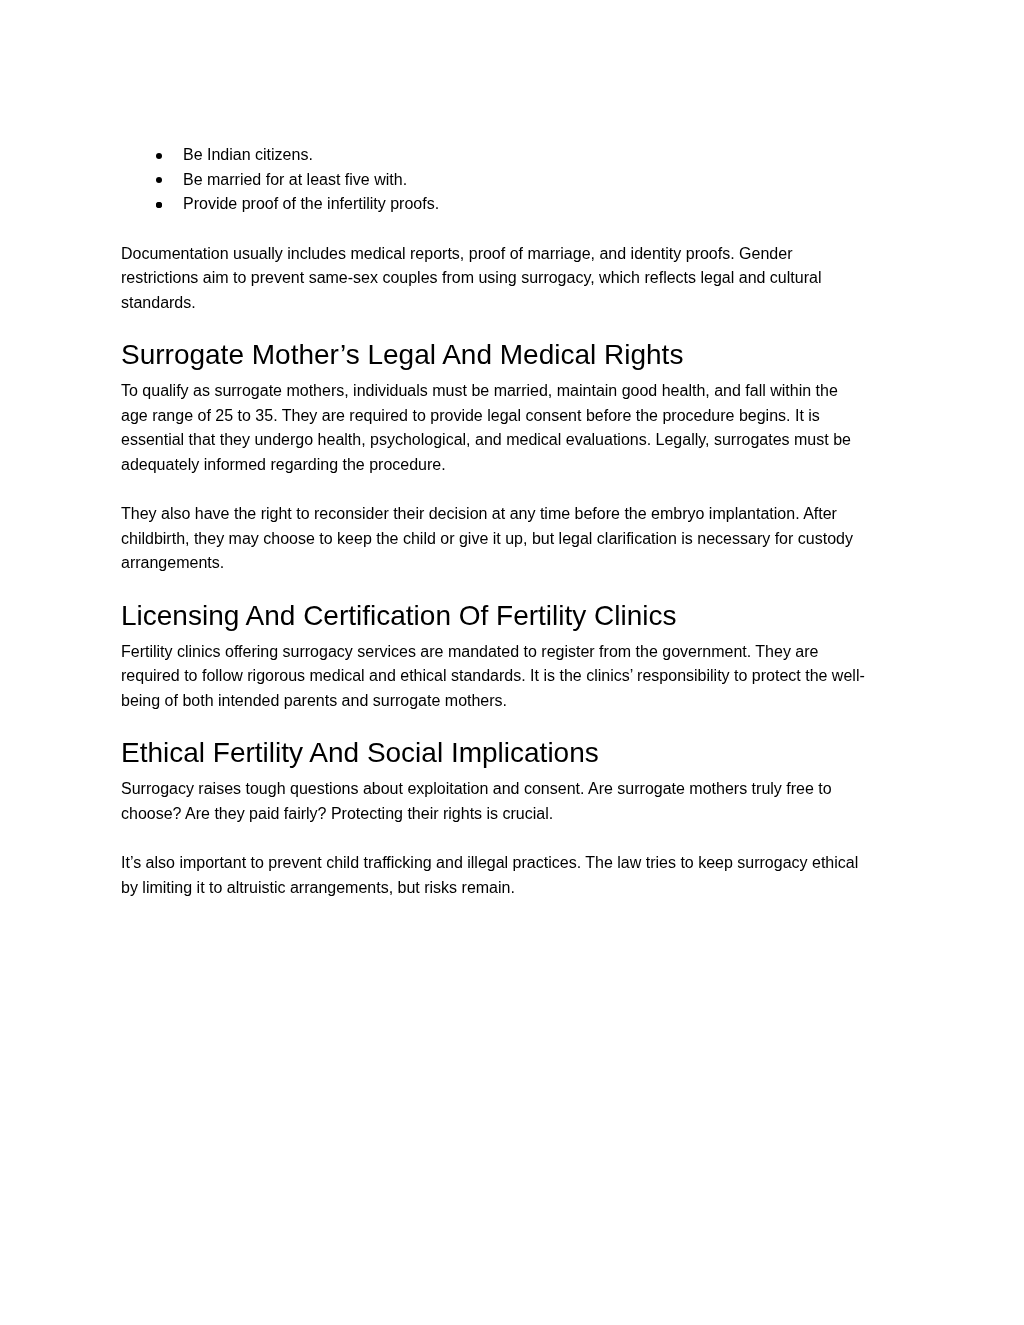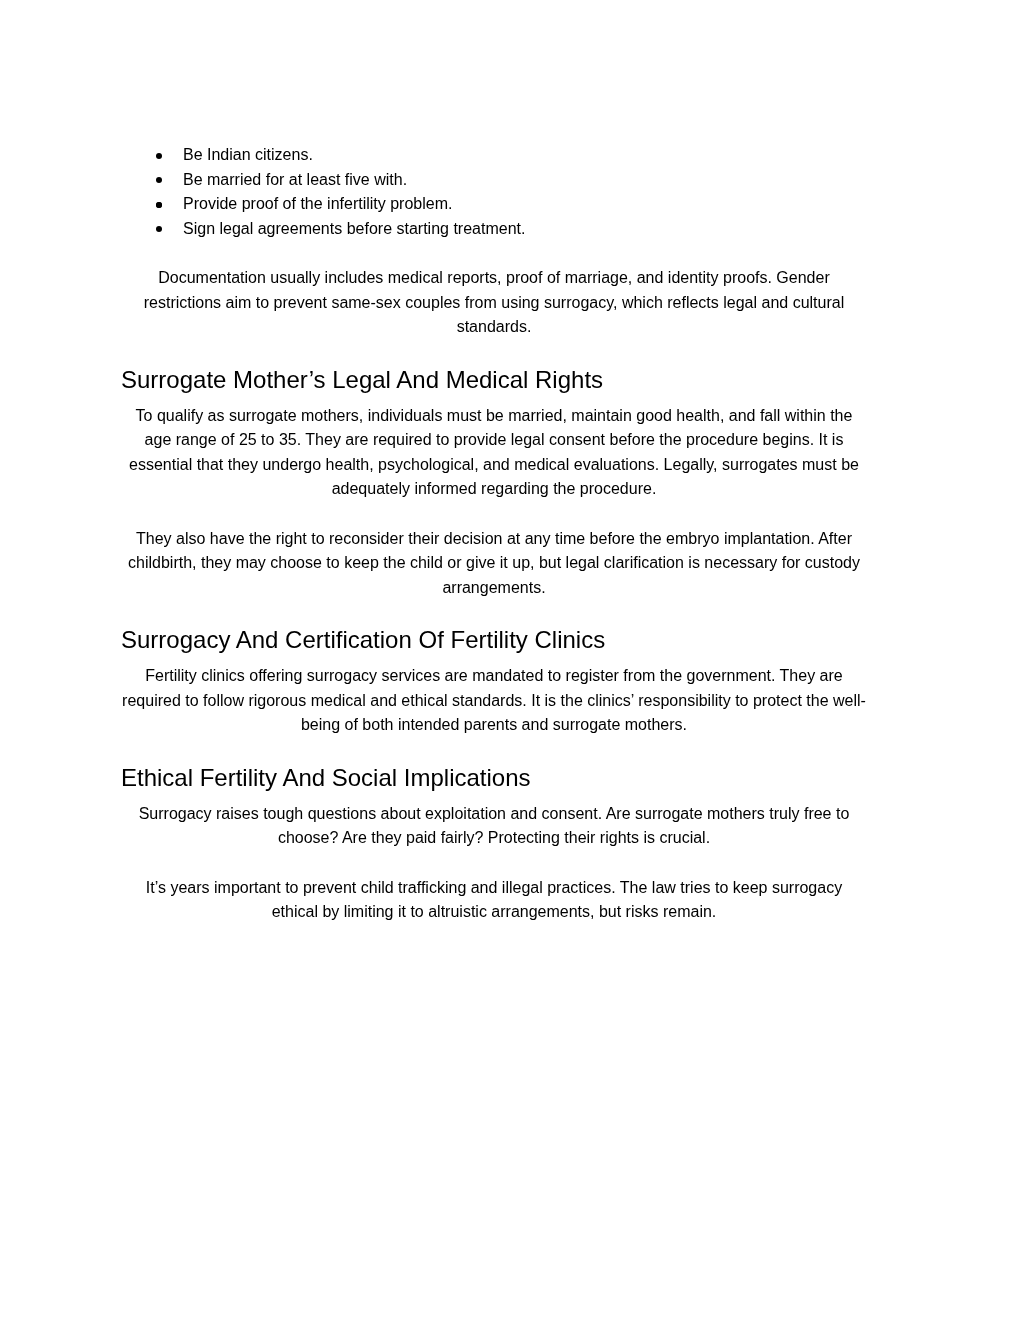--- a/index.html
+++ b/index.html
@@ -37,24 +37,23 @@
     position: absolute;
     left: 35px;
     top: 9.5px;
     width: 6px;
     height: 6px;
     border-radius: 50%;
     background: #000000;
   }
   p.body-para {
     margin: 0 0 25px 0;
-    text-align: center;
   }
   h2.section-heading {
-    font-size: 24px;
+    font-size: 28px;
     line-height: 28px;
     font-weight: 400;
     margin: 26px 0 10px 0;
   }
 </style>
 </head>
 <body>
 
 <div class="doc-page">
 
@@ -65,40 +64,36 @@
     </li>
     <li>
       <span class="dot"></span>
       <span>Be married for at least five with.</span>
     </li>
     <li>
       <span class="dot"></span>
     </li>
     <li>
       <span class="dot"></span>
-      <span>Provide proof of the infertility problem.</span>
-    </li>
-    <li>
-      <span class="dot"></span>
-      <span>Sign legal agreements before starting treatment.</span>
+      <span>Provide proof of the infertility proofs.</span>
     </li>
   </ul>
 
   <p class="body-para">Documentation usually includes medical reports, proof of marriage, and identity proofs. Gender restrictions aim to prevent same-sex couples from using surrogacy, which reflects legal and cultural standards.</p>
 
   <section>
     <h2 class="section-heading">Surrogate Mother’s Legal And Medical Rights</h2>
     <p class="body-para">To qualify as surrogate mothers, individuals must be married, maintain good health, and fall within the age range of 25 to 35. They are required to provide legal consent before the procedure begins. It is essential that they undergo health, psychological, and medical evaluations. Legally, surrogates must be adequately informed regarding the procedure.</p>
     <p class="body-para">They also have the right to reconsider their decision at any time before the embryo implantation. After childbirth, they may choose to keep the child or give it up, but legal clarification is necessary for custody arrangements.</p>
   </section>
 
   <section>
-    <h2 class="section-heading">Surrogacy And Certification Of Fertility Clinics</h2>
+    <h2 class="section-heading">Licensing And Certification Of Fertility Clinics</h2>
     <p class="body-para">Fertility clinics offering surrogacy services are mandated to register from the government. They are required to follow rigorous medical and ethical standards. It is the clinics’ responsibility to protect the well-being of both intended parents and surrogate mothers.</p>
   </section>
 
   <section>
     <h2 class="section-heading">Ethical Fertility And Social Implications</h2>
     <p class="body-para">Surrogacy raises tough questions about exploitation and consent. Are surrogate mothers truly free to choose? Are they paid fairly? Protecting their rights is crucial.</p>
-    <p class="body-para">It’s years important to prevent child trafficking and illegal practices. The law tries to keep surrogacy ethical by limiting it to altruistic arrangements, but risks remain.</p>
+    <p class="body-para">It’s also important to prevent child trafficking and illegal practices. The law tries to keep surrogacy ethical by limiting it to altruistic arrangements, but risks remain.</p>
   </section>
 
 </div>
 
 </body></html>

